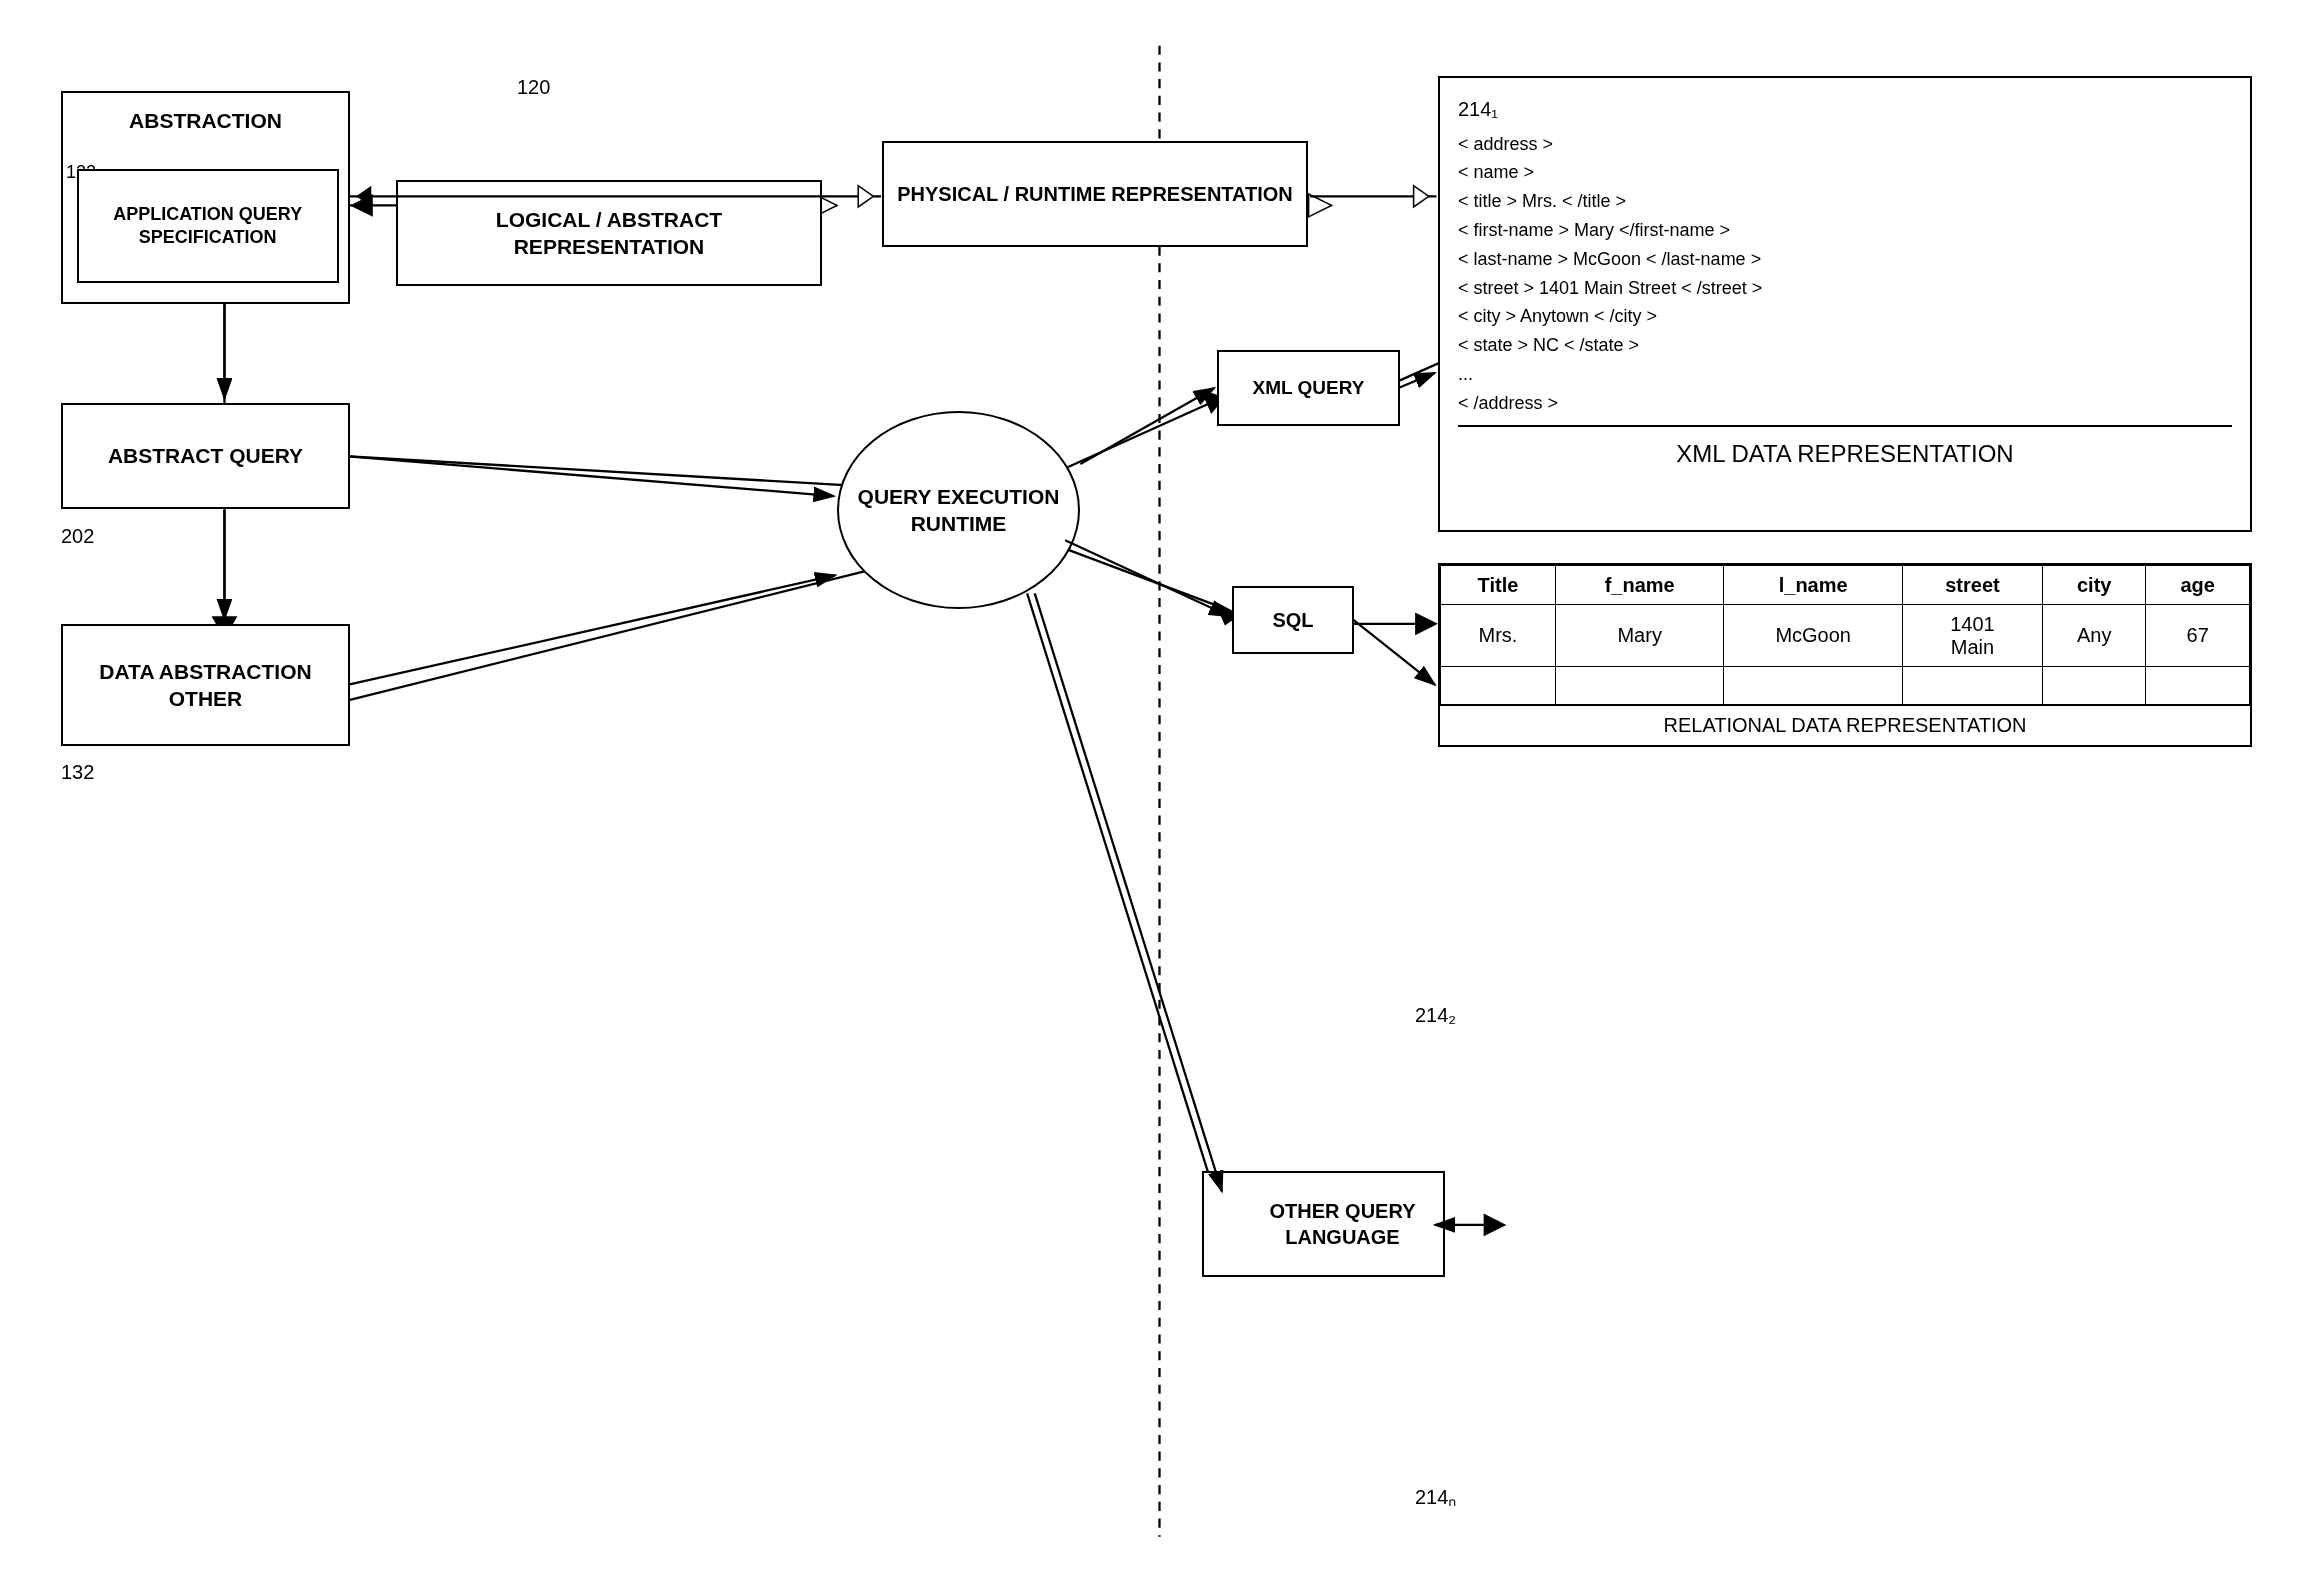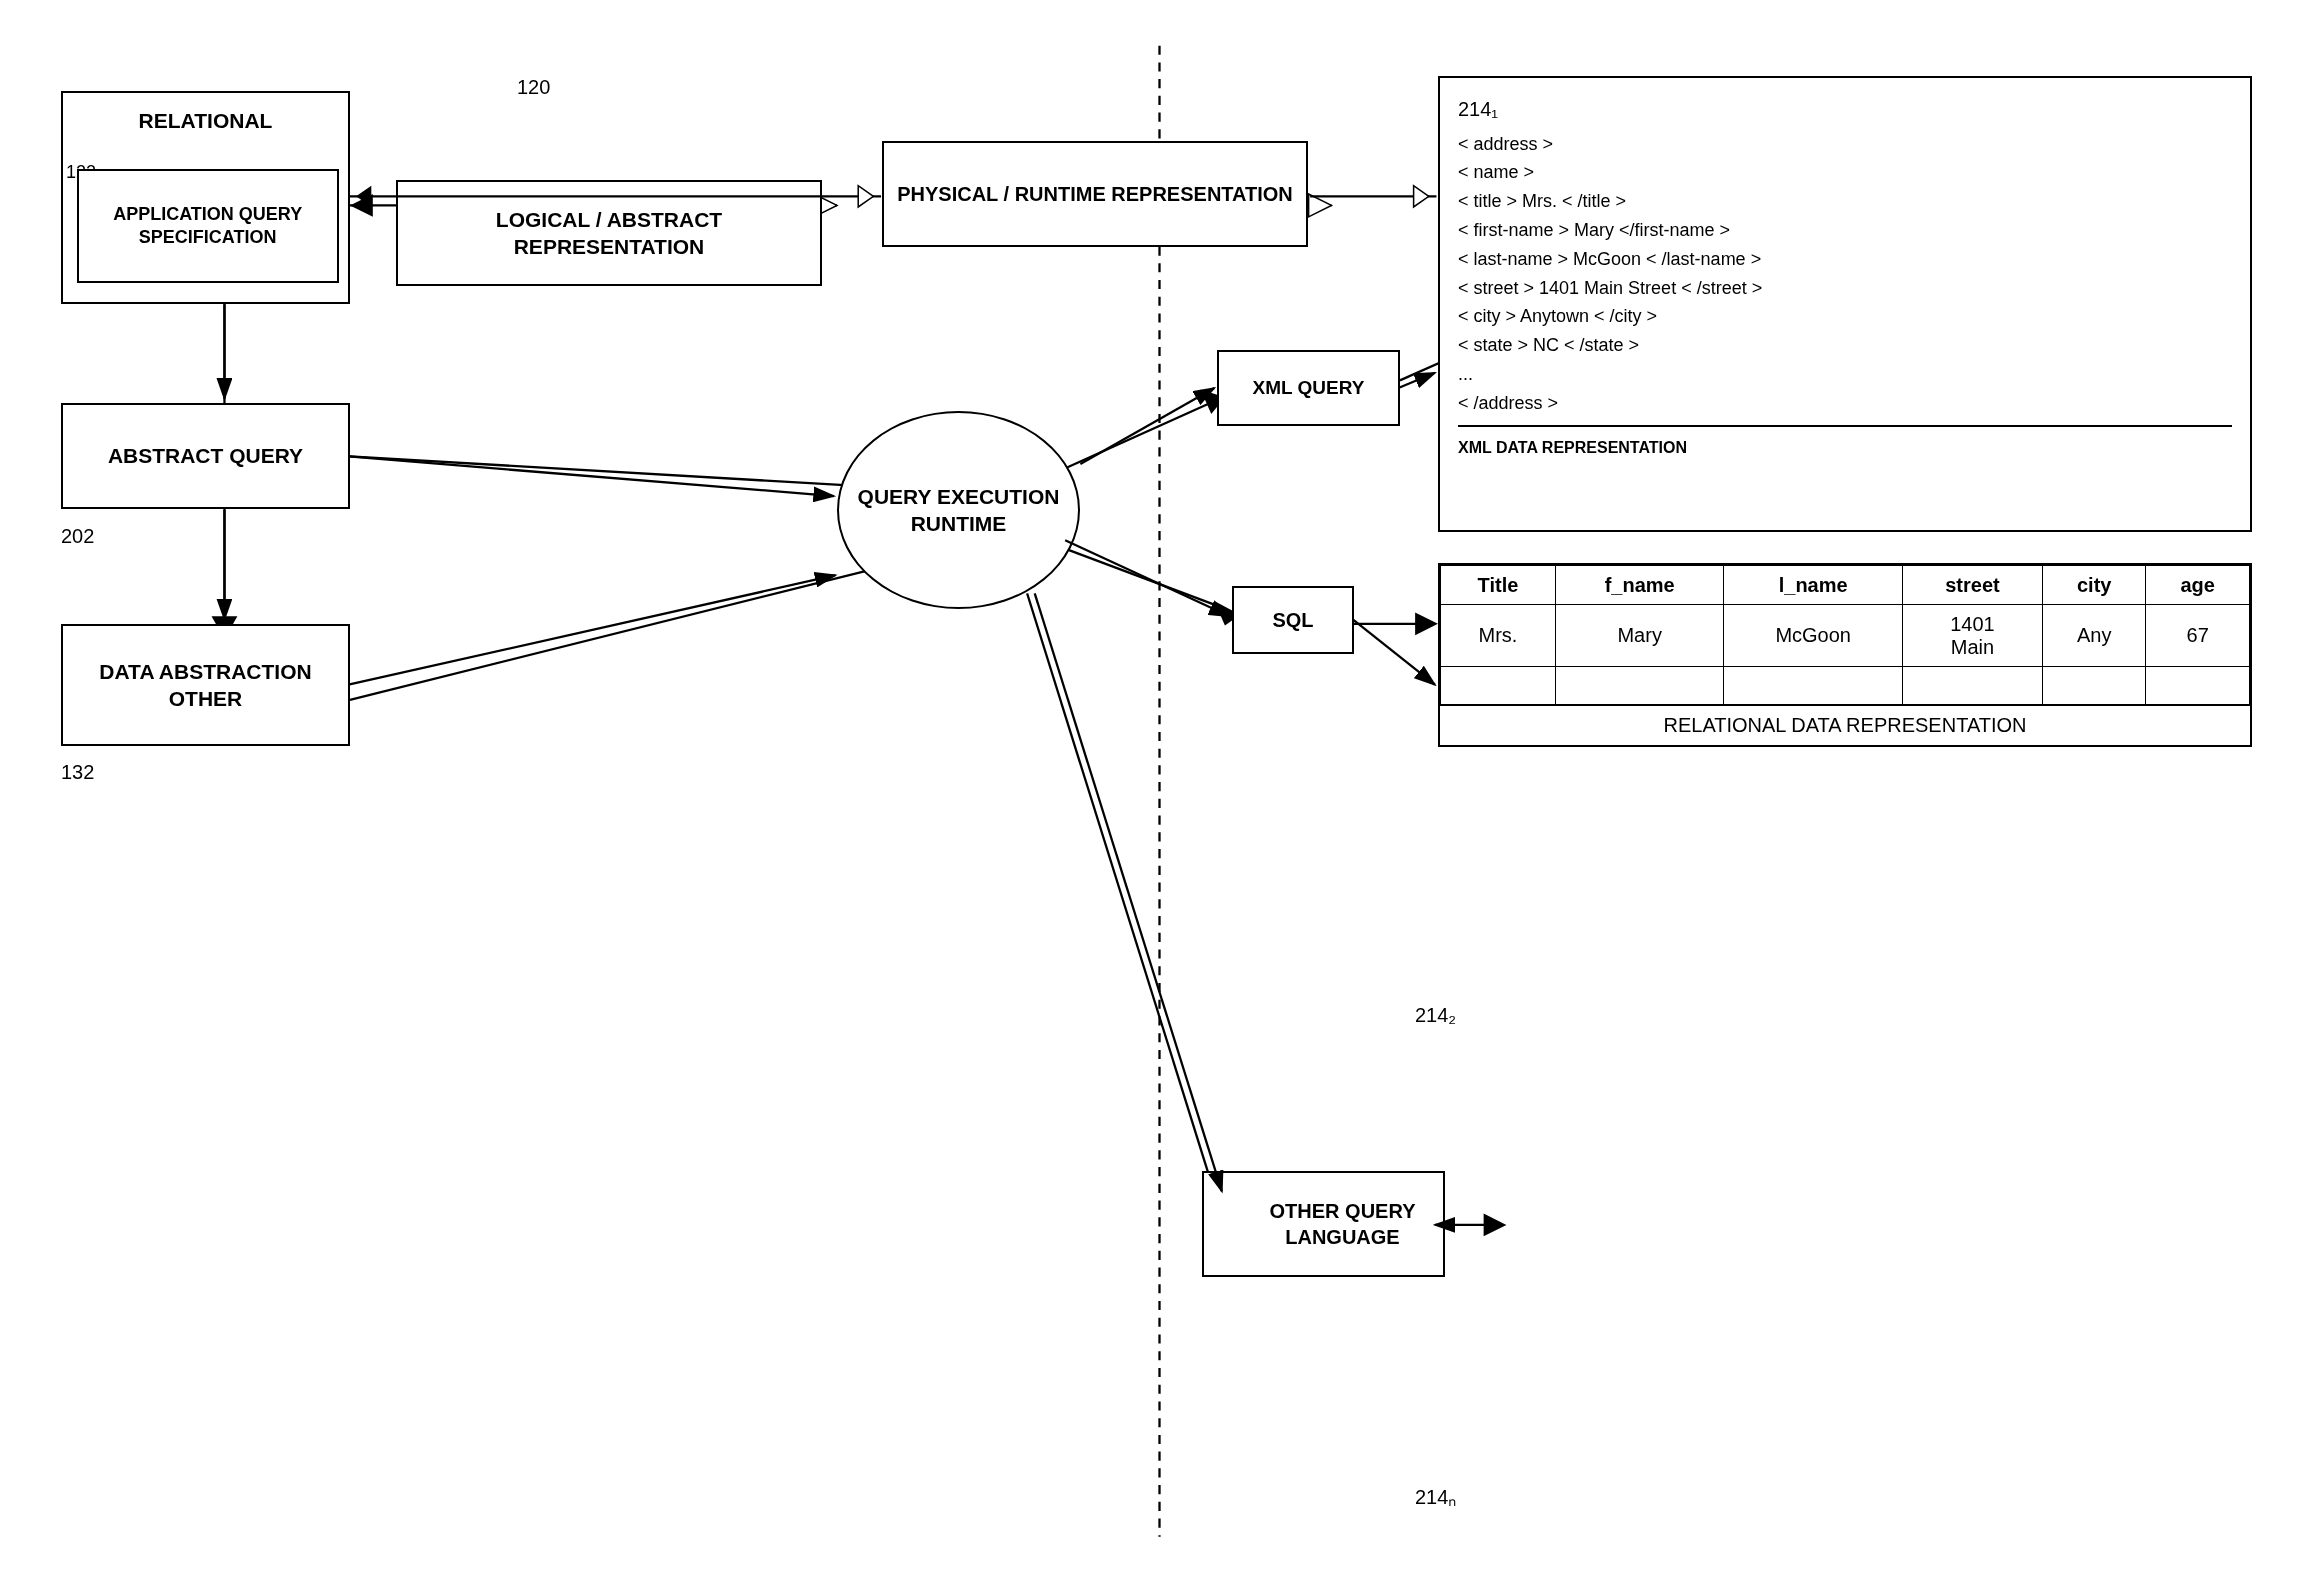--- a/index.html
+++ b/index.html
@@ -69,22 +69,23 @@
     }
     .xml-box {
       position: absolute;
       border: 2.3px solid #000;
       background: #fff;
       font-size: 18px;
       padding: 15px 18px;
       line-height: 1.6;
     }
     .xml-box .xml-title {
-      font-weight: bold;
-      font-size: 16px;
+      text-align: center;
+      font-weight: normal;
+      font-size: 24px;
       margin-top: 7.6px;
       border-top: 2.3px solid #000;
       padding-top: 7.6px;
     }
     .table-container {
       position: absolute;
       border: 2.3px solid #000;
       background: #fff;
     }
     .data-table {
@@ -167,21 +168,21 @@
     <polygon points="1605,1605 1588,1574 1618,1572" fill="#000"></polygon>
 
     <line x1="1870" y1="1610" x2="1960" y2="1610" stroke="#000" stroke-width="3"></line>
     <polygon points="1980,1610 1950,1595 1950,1625" fill="#000"></polygon>
   </svg>
 
   <div class="label" style="left:517px; top:76px;">120</div>
 
   <div class="box" style="left:61px; top:91px; width:289px; height:213px;">
 
-    <div style="position:absolute; top:13.7px; left:0; right:0; text-align:center; font-size:21px; font-weight:bold;">RELATIONAL</div>
+    <div style="position:absolute; top:13.7px; left:0; right:0; text-align:center; font-size:21px; font-weight:bold;">ABSTRACTION</div>
 
     <div class="label" style="left:3px; top:68px; font-size:18px;">122</div>
 
     <div class="box-inner" style="left:13.7px; top:76px; width:262px; height:114px; font-size:18px;">APPLICATION QUERY
 SPECIFICATION</div>
   </div>
 
   <div class="box" style="left:396px; top:141px; width:426px; height:106px; font-size:21px;margin-top:39px;">LOGICAL / ABSTRACT
 REPRESENTATION</div>
 

